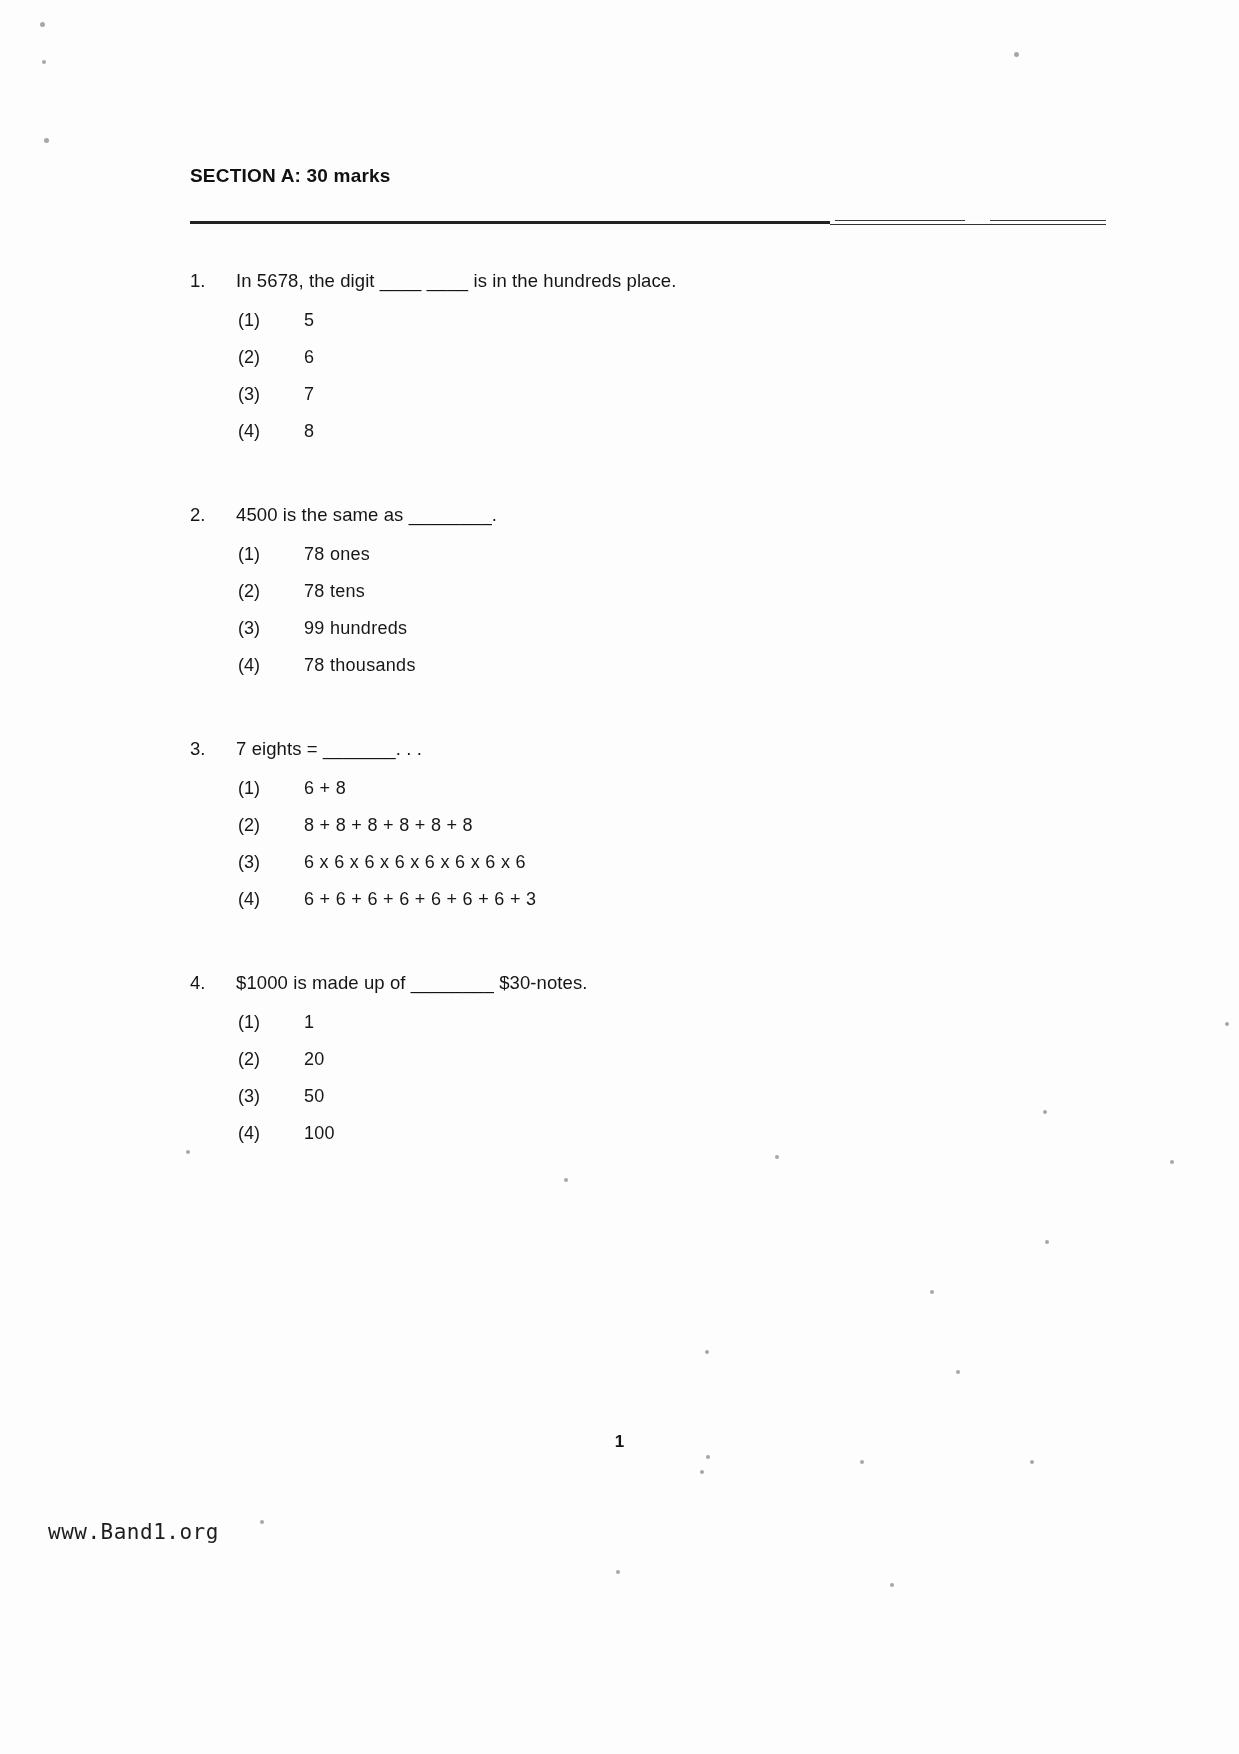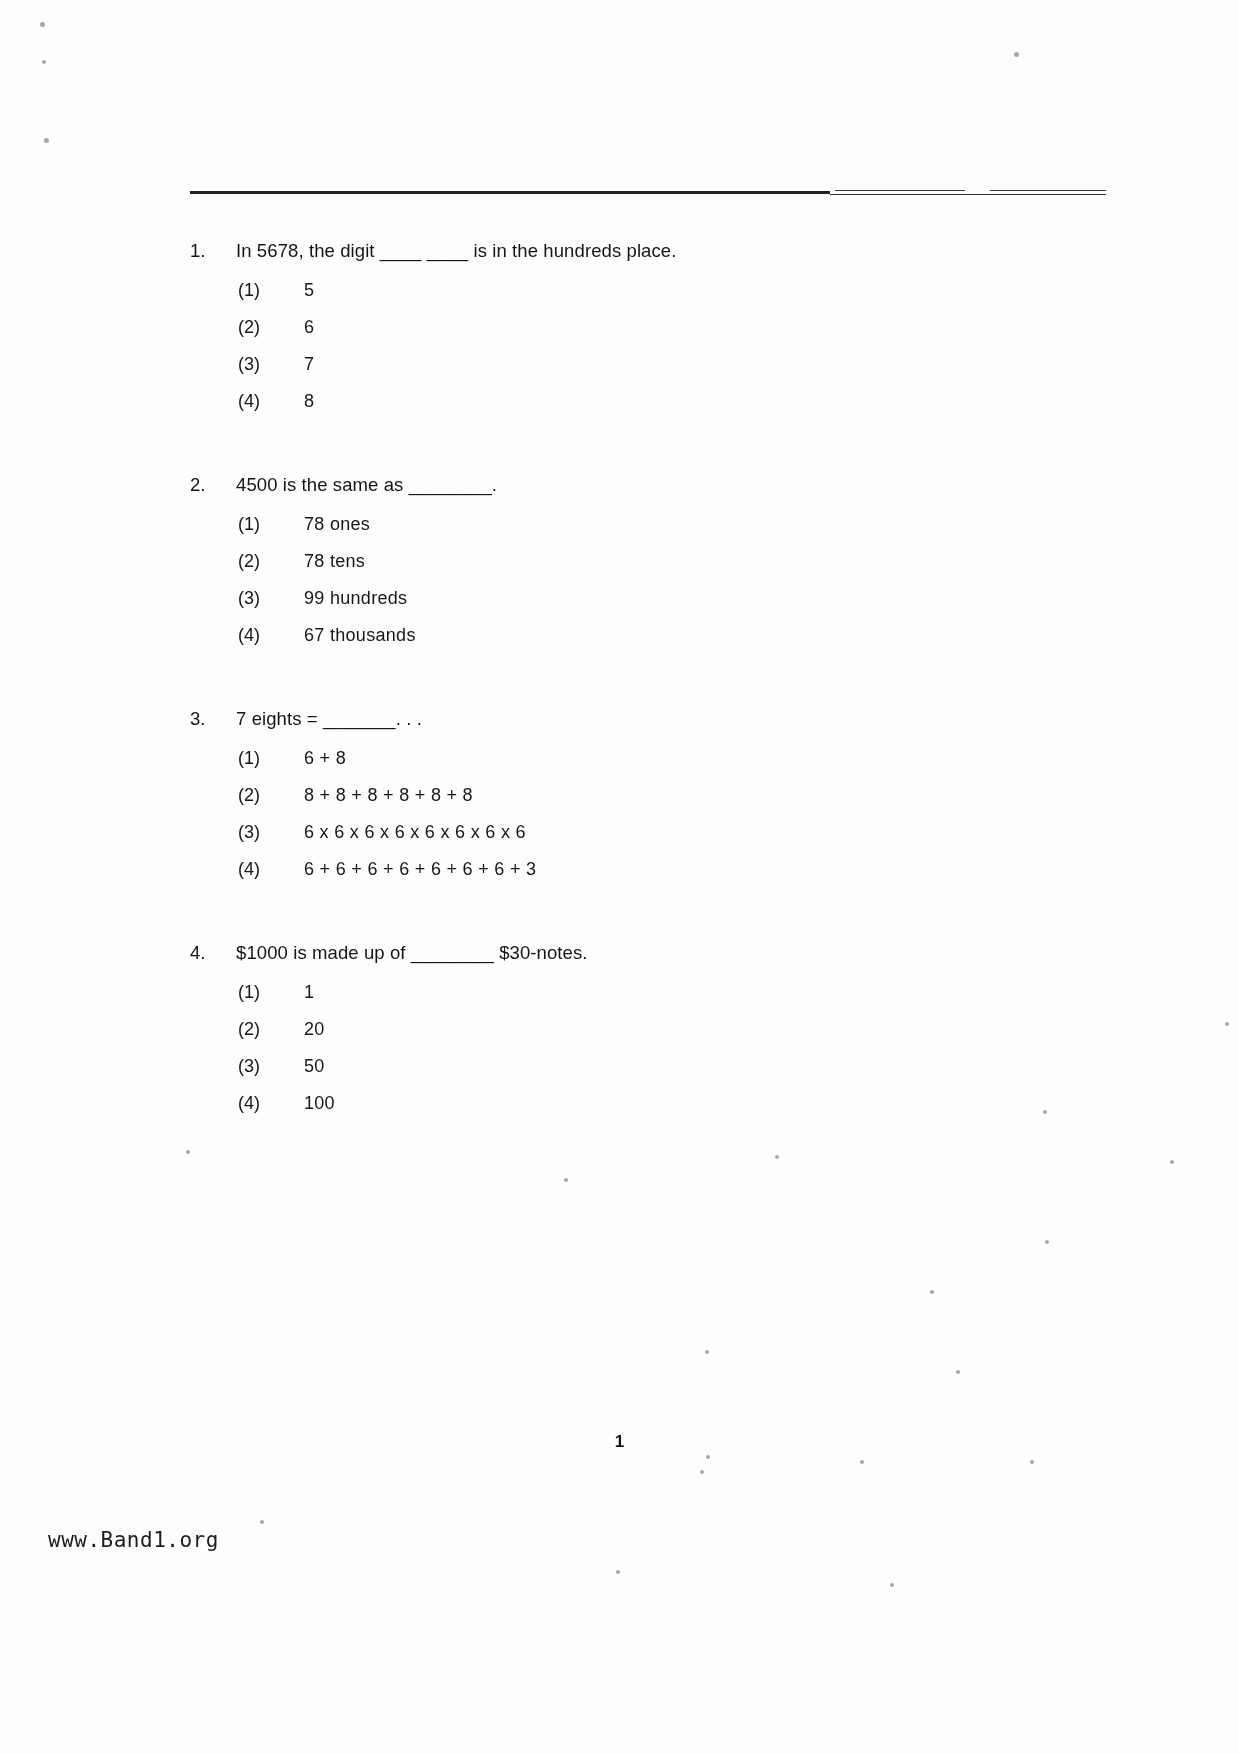--- a/index.html
+++ b/index.html
@@ -130,21 +130,20 @@
   }
 
   .footer-url {
     position: absolute;
     left: 48px;
     top: 1520px;
     font-family: "DejaVu Sans Mono", monospace;
     font-size: 21px;
     color: #1d1d1d;
     letter-spacing: .5px;
-    margin-top: 8px;
   }
 </style>
 </head>
 <body>
 
 <div class="page">
 
   <span class="speck" style="left:40px; top:22px; width:5px; height:5px;"></span>
   <span class="speck" style="left:42px; top:60px; width:4px; height:4px;"></span>
   <span class="speck" style="left:44px; top:138px; width:5px; height:5px;"></span>
@@ -162,20 +161,21 @@
   <span class="speck" style="left:890px; top:1583px; width:4px; height:4px;"></span>
   <span class="speck" style="left:616px; top:1570px; width:4px; height:4px;"></span>
   <span class="speck" style="left:260px; top:1520px; width:4px; height:4px;"></span>
   <span class="speck" style="left:186px; top:1150px; width:4px; height:4px;"></span>
   <span class="speck" style="left:564px; top:1178px; width:4px; height:4px;"></span>
   <span class="speck" style="left:706px; top:1455px; width:4px; height:4px;"></span>
   <span class="speck" style="left:705px; top:1350px; width:4px; height:4px;"></span>
 
   <div class="content">
 
+    <h1 class="section-title">SECTION A: 30 marks</h1>
 
 
     <div class="rule">
       <span class="rule-seg" style="left:645px; width:130px;"></span>
       <span class="rule-seg" style="left:800px; width:116px;"></span>
     </div>
 
     <div class="question q1">
       <div class="q-head">
         <span class="q-num">1.</span>
@@ -214,21 +214,21 @@
         <div class="option">
           <span class="opt-key">(2)</span>
           <span class="opt-val">78 tens</span>
         </div>
         <div class="option">
           <span class="opt-key">(3)</span>
           <span class="opt-val">99 hundreds</span>
         </div>
         <div class="option">
           <span class="opt-key">(4)</span>
-          <span class="opt-val">67 thousands</span>
+          <span class="opt-val">78 thousands</span>
         </div>
       </div>
     </div>
 
     <div class="question" style="margin-top:62px;">
       <div class="q-head">
         <span class="q-num">3.</span>
         <span class="q-text">7 eights = _______.  .  .</span>
       </div>
       <div class="options">

